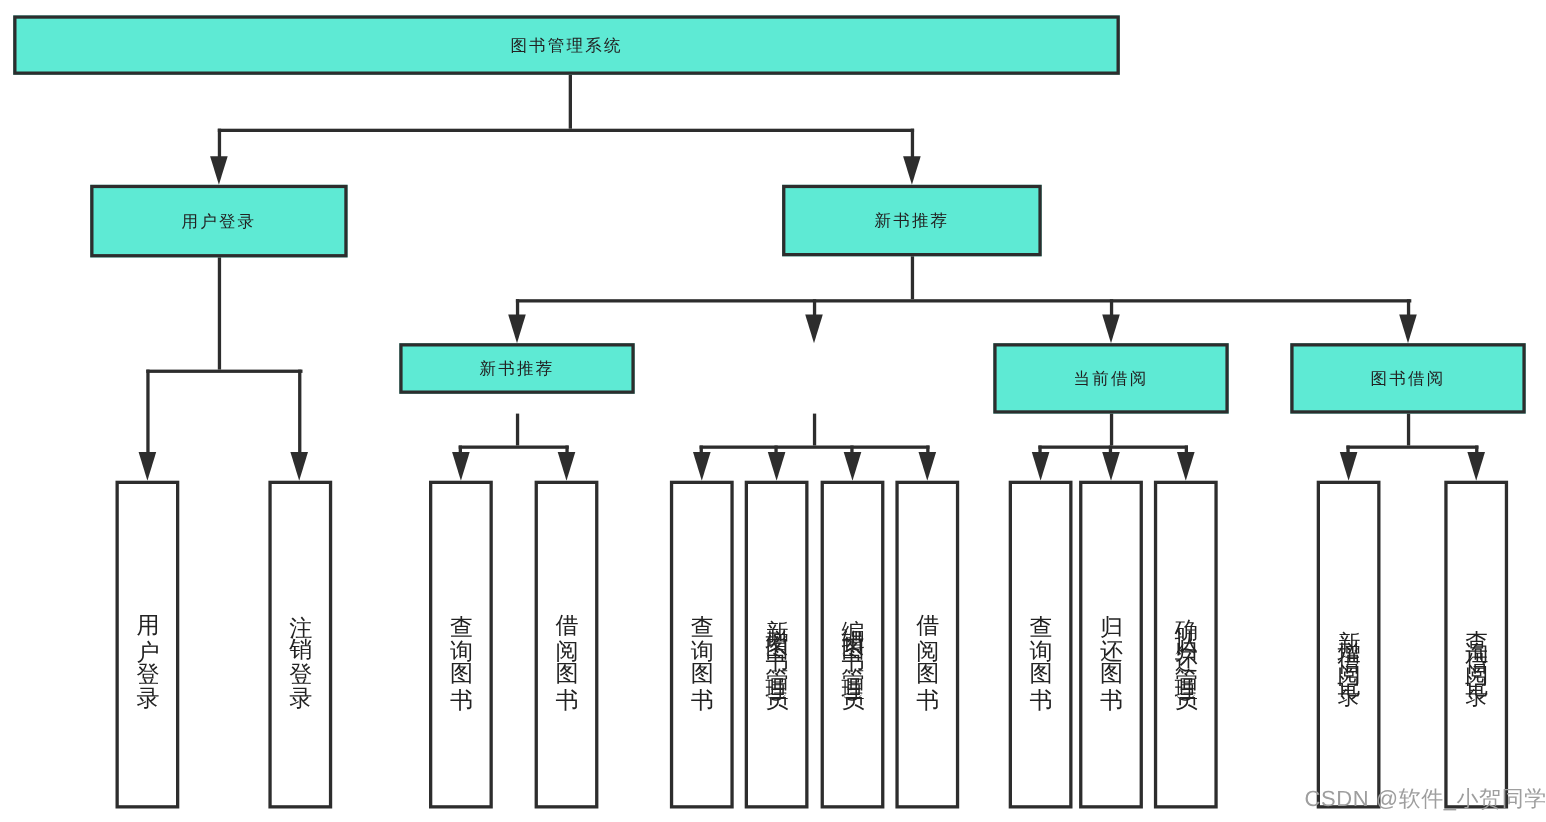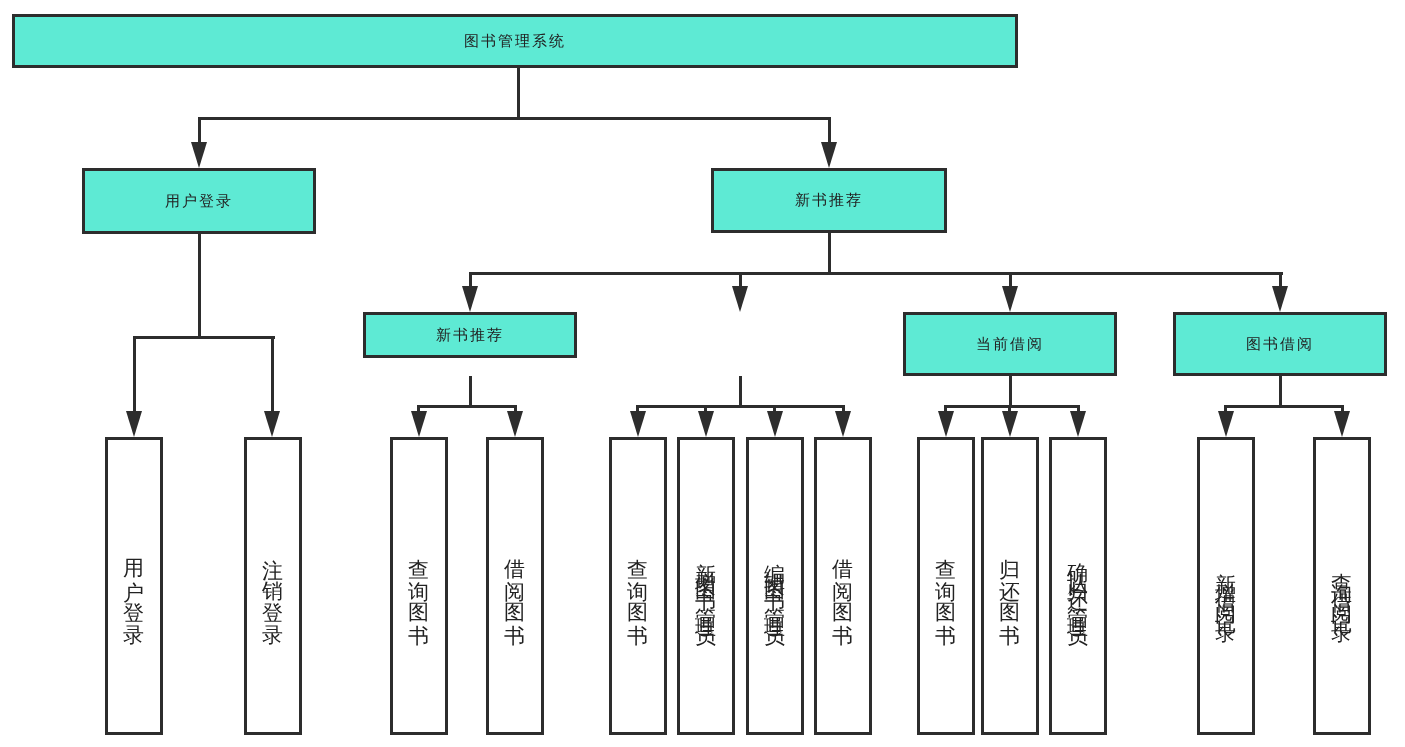--- a/index.html
+++ b/index.html
@@ -162,14 +162,15 @@
     <span class="vtext ls-tight">确认归还（管理员）</span>
   </div>
 
   <div class="vnode" style="left:1197px;">
     <span class="vtext ls-mid">新增借阅记录</span>
   </div>
   <div class="vnode" style="left:1313px;">
     <span class="vtext ls-mid">查询借阅记录</span>
   </div>
 
+  <div class="watermark">CSDN @软件_小贺同学</div>
 
 </div>
 
 </body></html>

